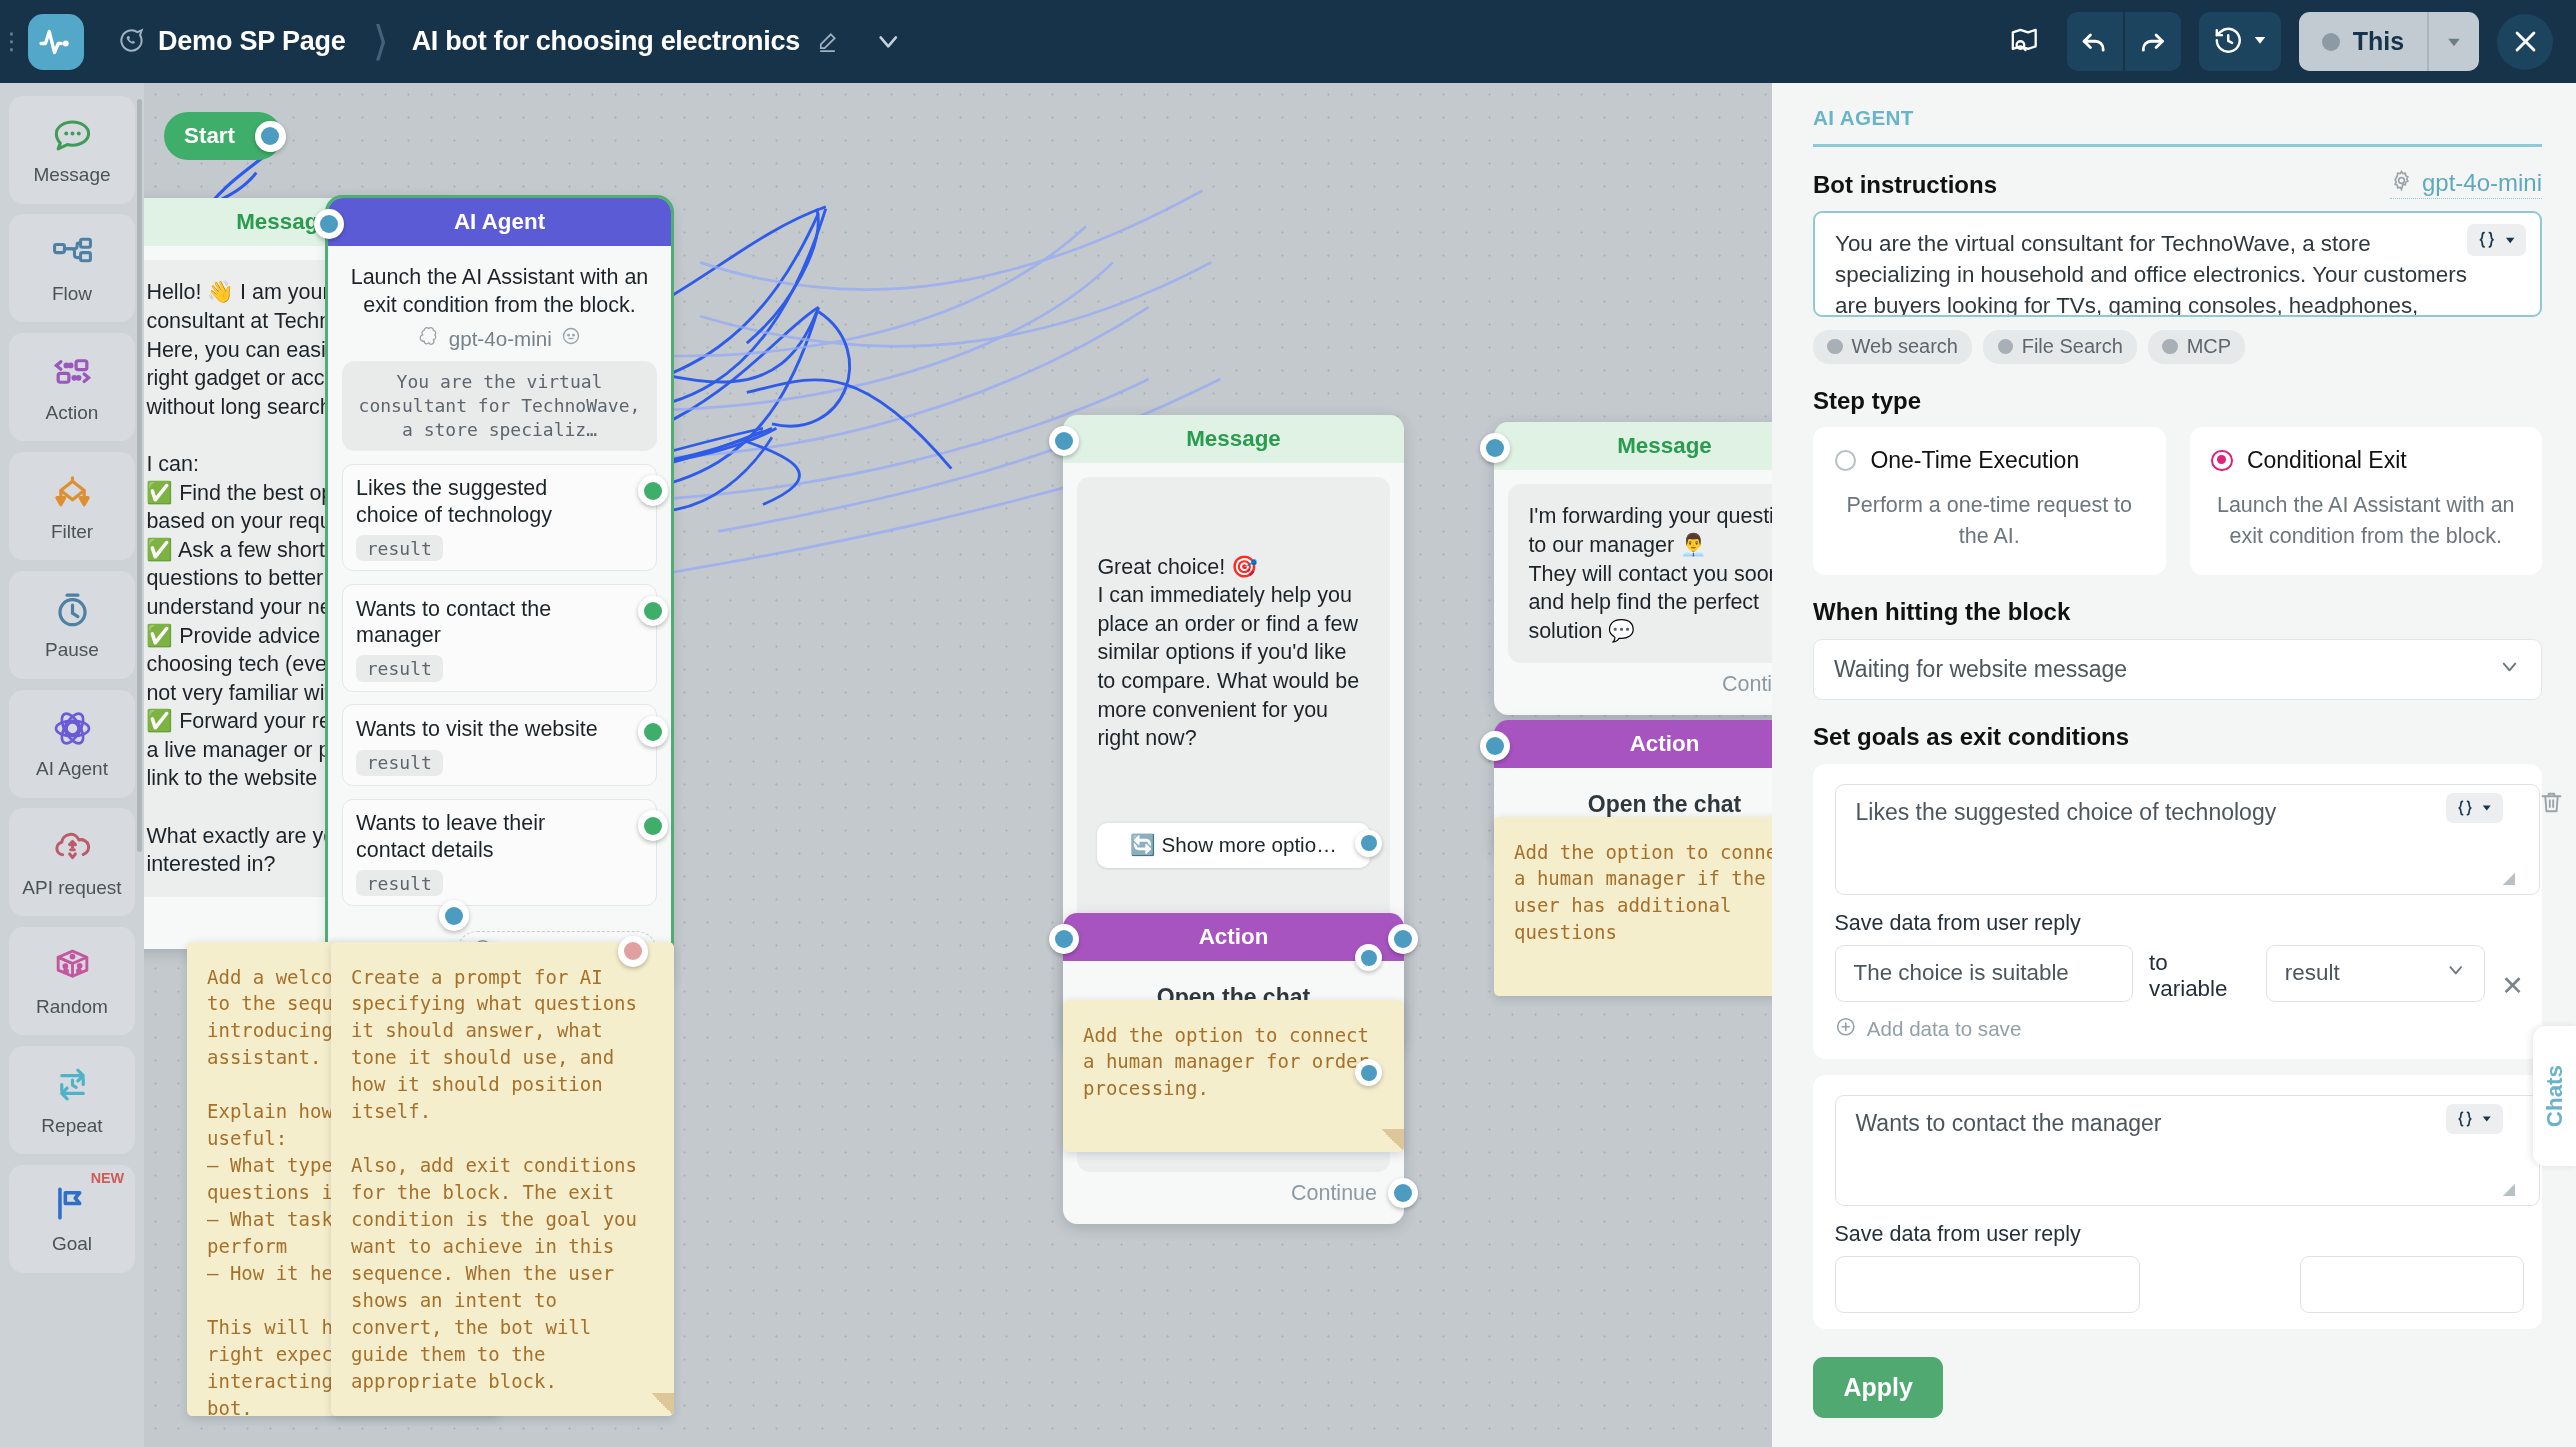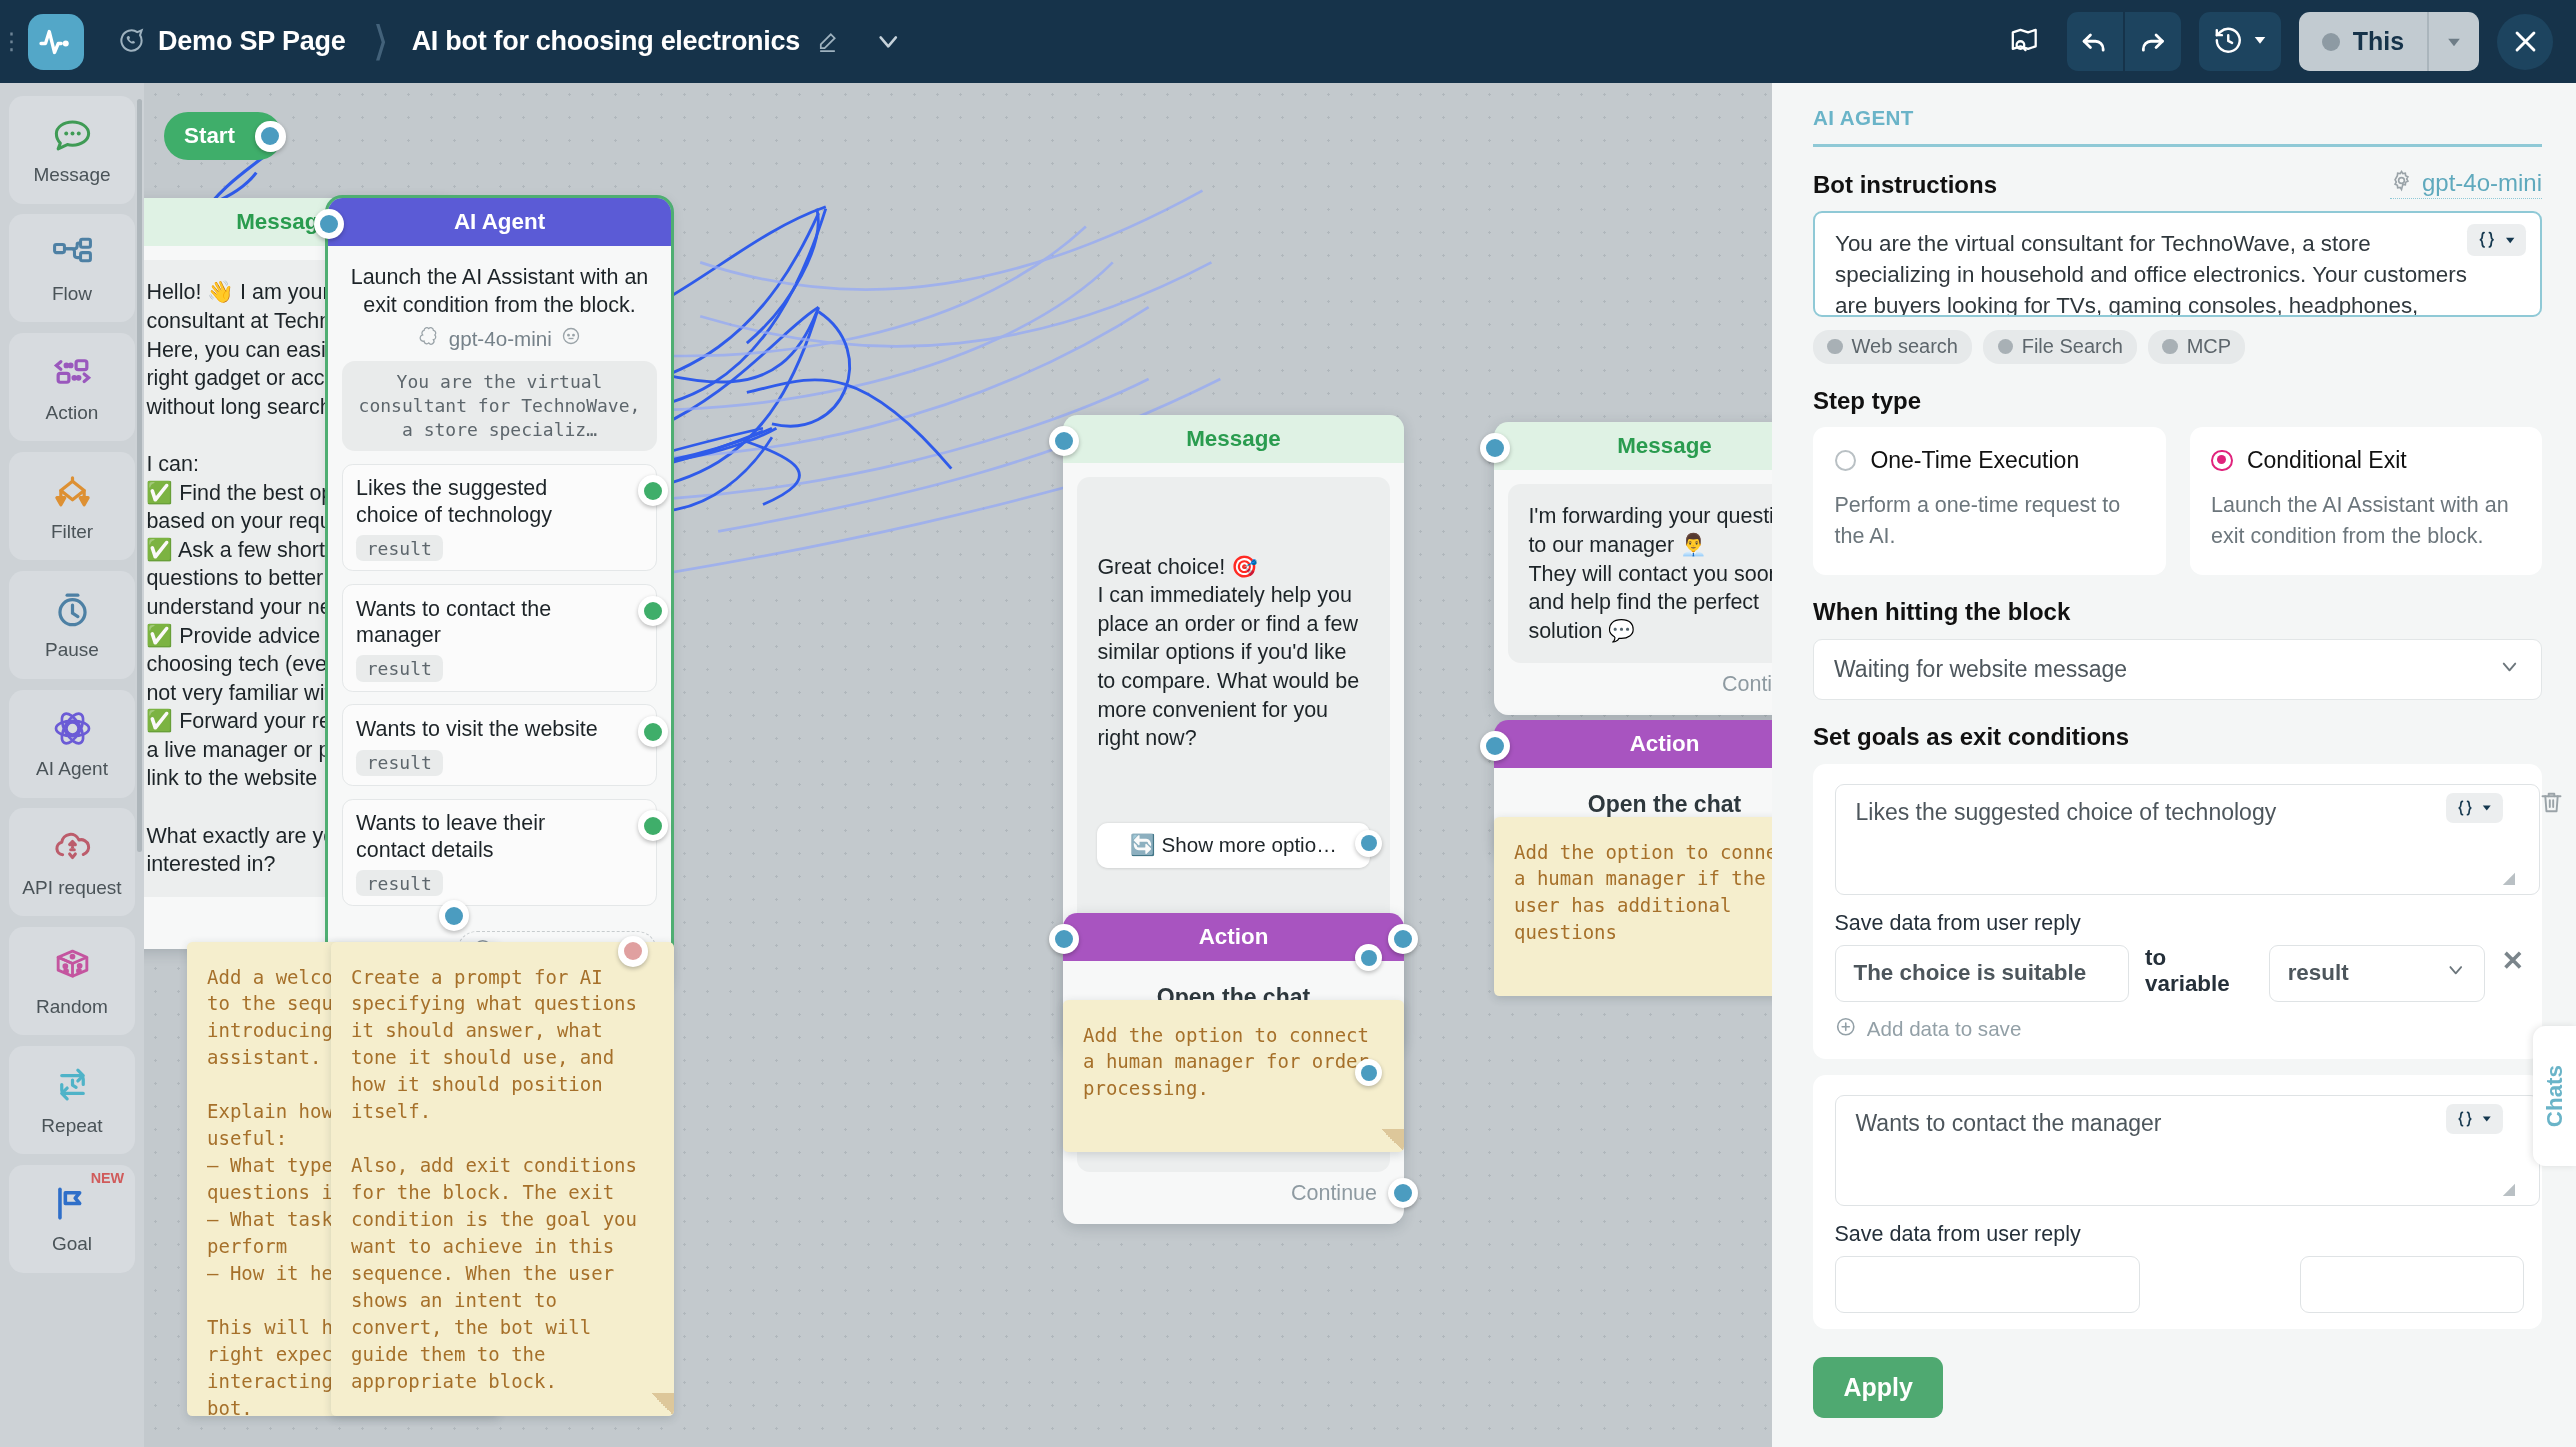--- a/index.html
+++ b/index.html
@@ -137,41 +137,41 @@
   .ta {
     width:100%; height:106px; border:2.7px solid #8fc9d6; border-radius:9px; background:#fff;
     padding:16px 66px 9px 20px; font-size:22.4px; line-height:1.37; color:#30383d; overflow:hidden;
   }
   .brace-btn { position:absolute; right:16px; top:12.6px; display:flex; align-items:center; gap:5.4px;
                background:#eceeef; border-radius:7.2px; padding:5.4px 9px; cursor:pointer; color:#15384f;}
   .chips { display:flex; gap:10.8px; margin-top:12.6px; }
   .chip { display:flex; align-items:center; gap:9px; background:#e6e9ea; border-radius:16px; padding:5.4px 14.4px; font-size:20px; color:#5d666c;}
   .chip i { width:15.2px; height:15.2px; border-radius:50%; background:#a8b0b5; display:block;}
   .sec-h { font-size:24px; font-weight:bold; color:#111; margin-top:23px;}
-  .steptypes { display:flex; gap:24px; margin-top:12.6px; }
+  .steptypes { display:flex; gap:24px; margin-top:12.6px;text-align:center; }
   .steptype { flex:1; background:#fff; border-radius:12.6px; padding:20px 21.5px 23px; cursor:pointer; }
   .st-head { display:flex; align-items:center; gap:14.4px; }
   .radio { width:21.5px; height:21.5px; border-radius:50%; border:2.7px solid #b9c0c4; display:block; }
   .radio.on { border-color:#e0227c; position:relative;}
   .radio.on:after { content:""; position:absolute; left:3.6px; top:3.6px; width:9px; height:9px; border-radius:50%; background:#e0227c;}
   .st-title { font-size:23px; color:#111; }
   .st-desc { margin-top:16px; font-size:21.5px; line-height:1.45; color:#6c767c;}
   .select {
     margin-top:12.6px; height:61px; width:100%; background:#fff; border:1.8px solid #e2e6e7; border-radius:9px;
     display:flex; align-items:center; padding:0 20px; font-size:23px; color:#4d565c; cursor:pointer;
   }
   .select .sc { margin-left:auto; color:#6c767c; }
   .goal-card { background:#fff; border-radius:12.6px; margin-top:12.6px; padding:20px 18px 16px 21.5px; position:relative;}
   .goal-ta-wrap { position:relative; }
   .goal-ta { width:705px; height:111px; border:1.8px solid #dfe3e5; border-radius:9px; background:#fff;
              padding:14.4px 72px 9px 20px; font-size:23px; color:#4d565c; }
   .goal-resize { position:absolute; right:9px; bottom:7.2px; color:#b9c0c4; font-size:16px;}
   .trash { position:absolute; right:-41px; top:5.4px; cursor:pointer; color:#9aa3a8;}
   .sub-label { font-size:21.5px; color:#25303a; margin-top:16px; }
-  .save-row { display:flex; align-items:flex-start; gap:16px; margin-top:9px;font-weight:bold;}
+  .save-row { display:flex; align-items:flex-end; gap:16px; margin-top:9px;}
   .inp { height:57px; border:1.8px solid #dfe3e5; border-radius:9px; background:#fff; padding:0 18px; display:flex; align-items:center;
          font-size:22.4px; color:#4d565c;}
   .inp.w1 { width:305px; }
   .inp.w2 { width:224px; }
   .to-var { font-size:22.4px; color:#25303a;}
   .x-btn { color:#7b858b; font-size:27px; cursor:pointer;}
   .add-save { display:flex; align-items:center; gap:10.8px; margin-top:14.4px; color:#93a0a7; font-size:20.6px; cursor:pointer;}
   .apply-btn {
     position:absolute; left:41px; bottom:30.5px; background:#4fa971; color:#fff; font-size:25px; font-weight:bold;
     border-radius:10.8px; padding:16px 30.5px; cursor:pointer;

